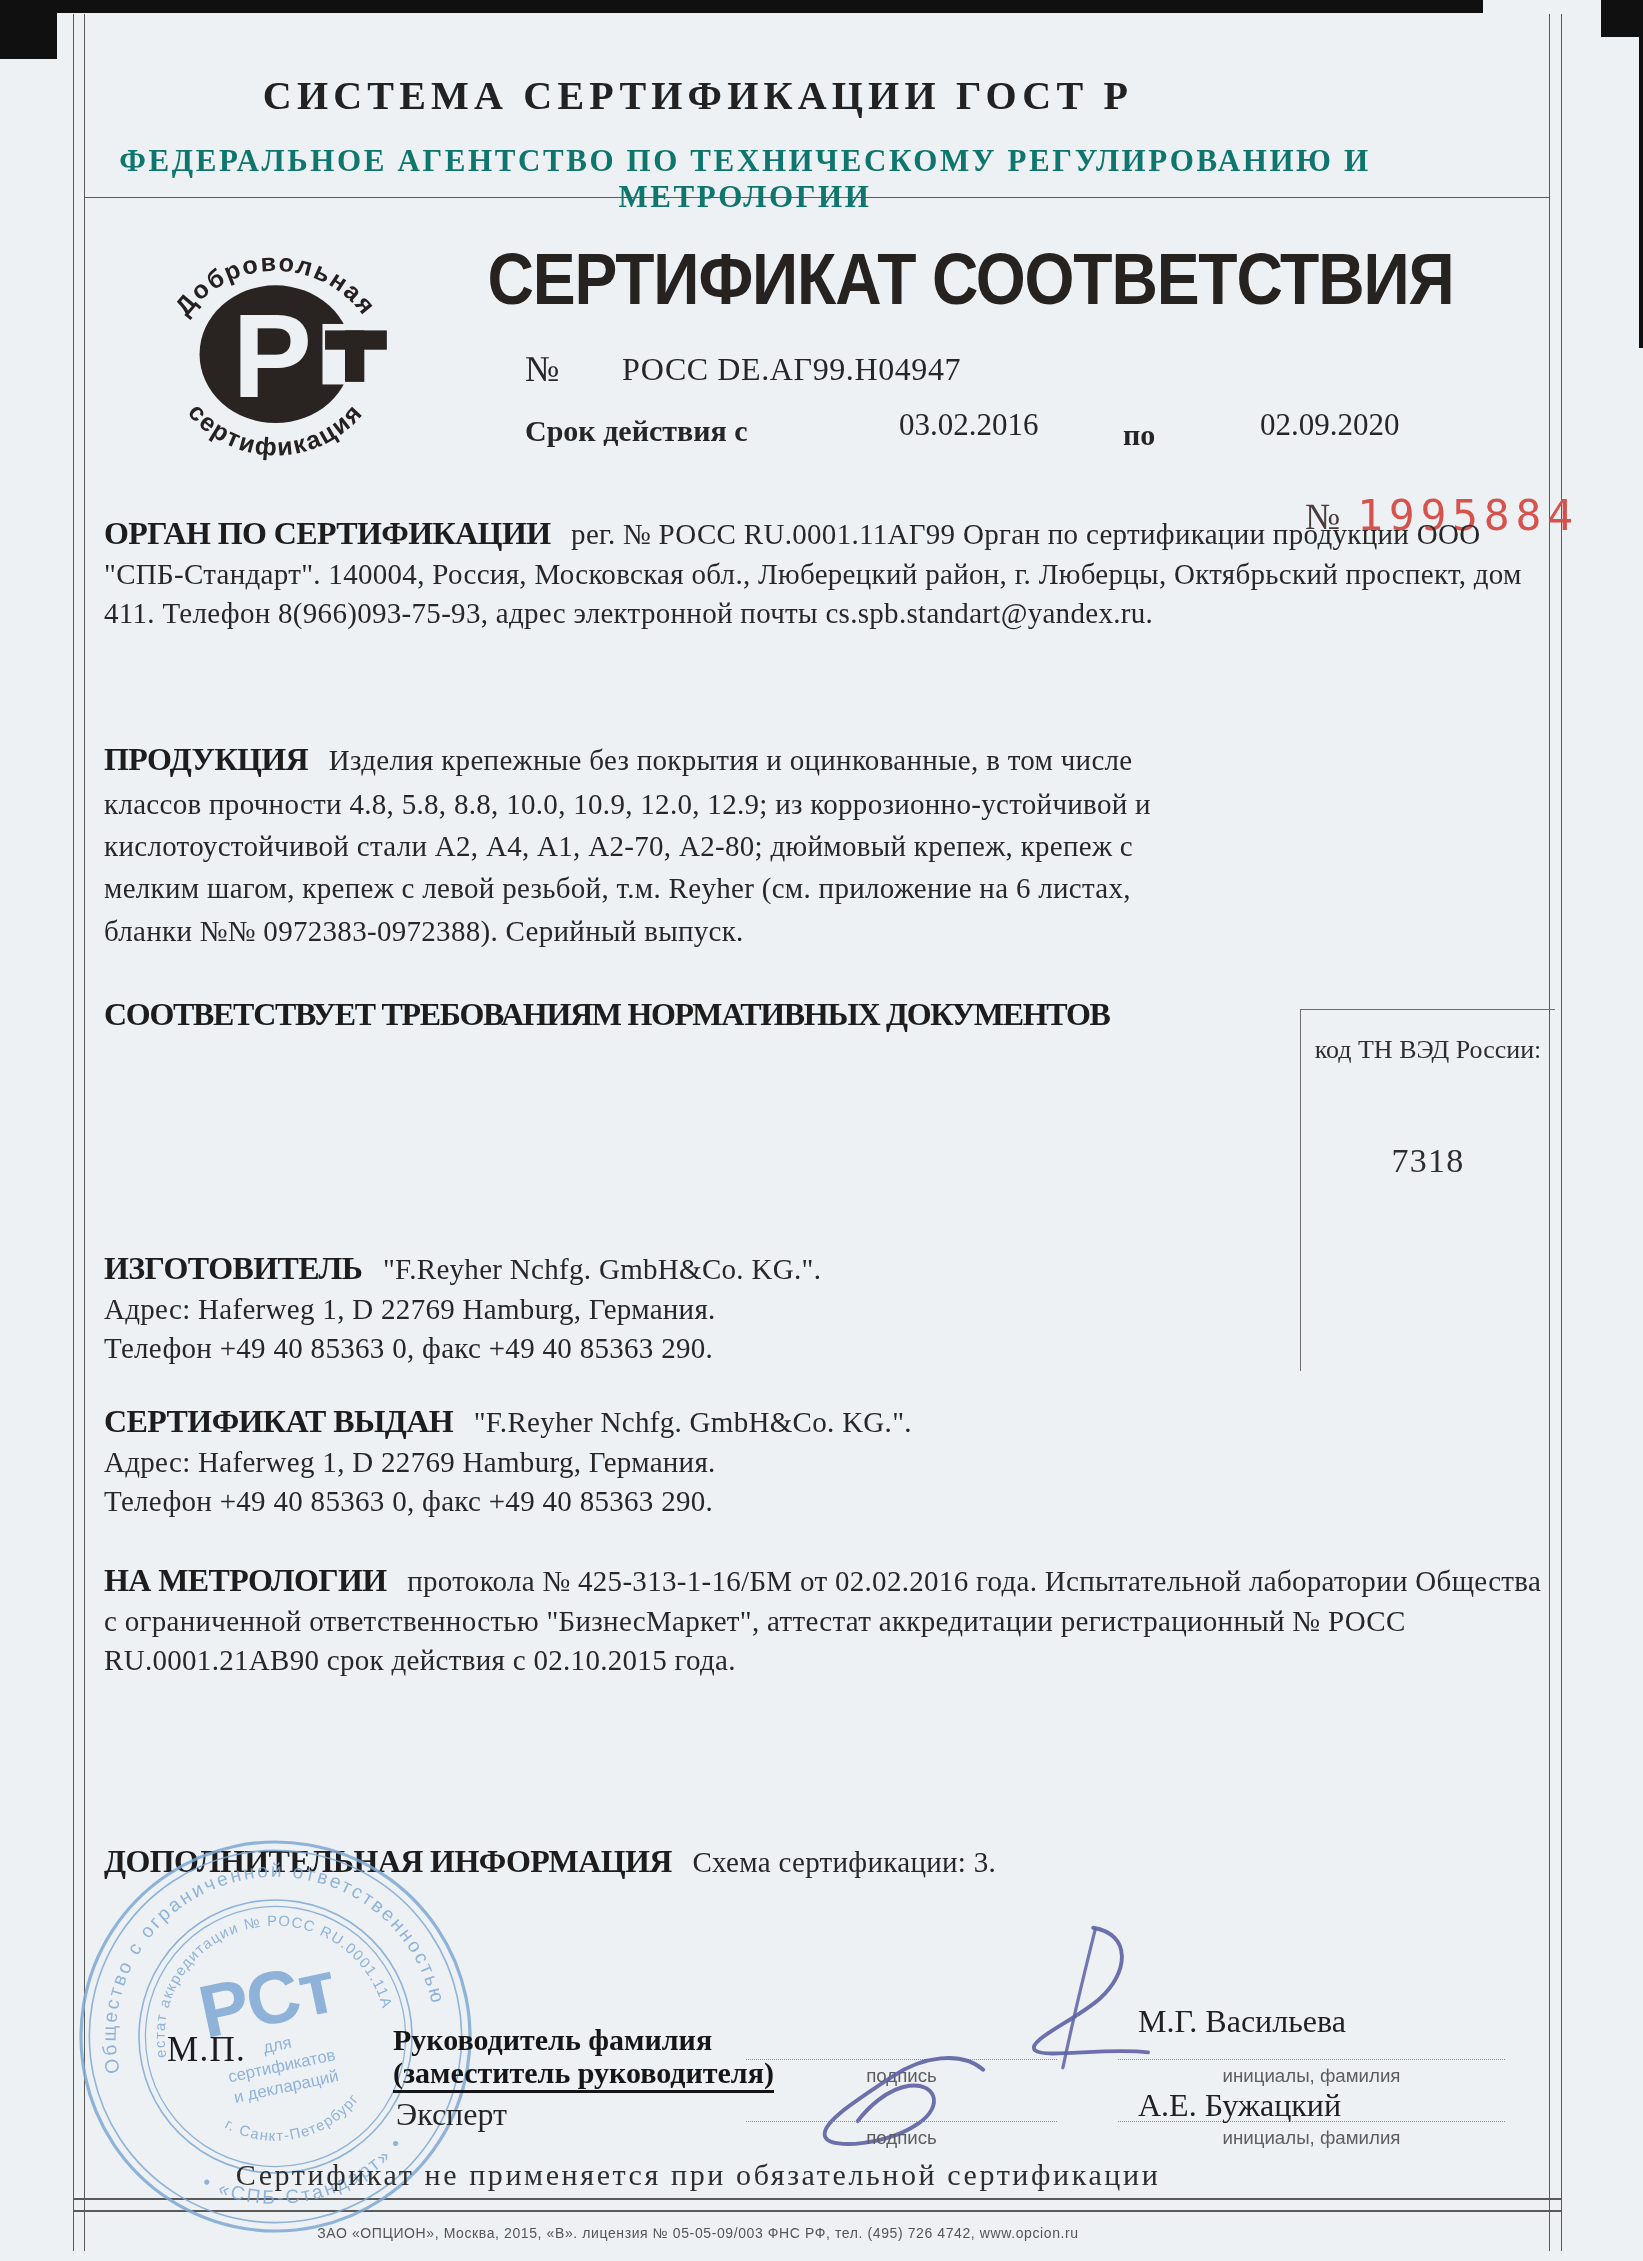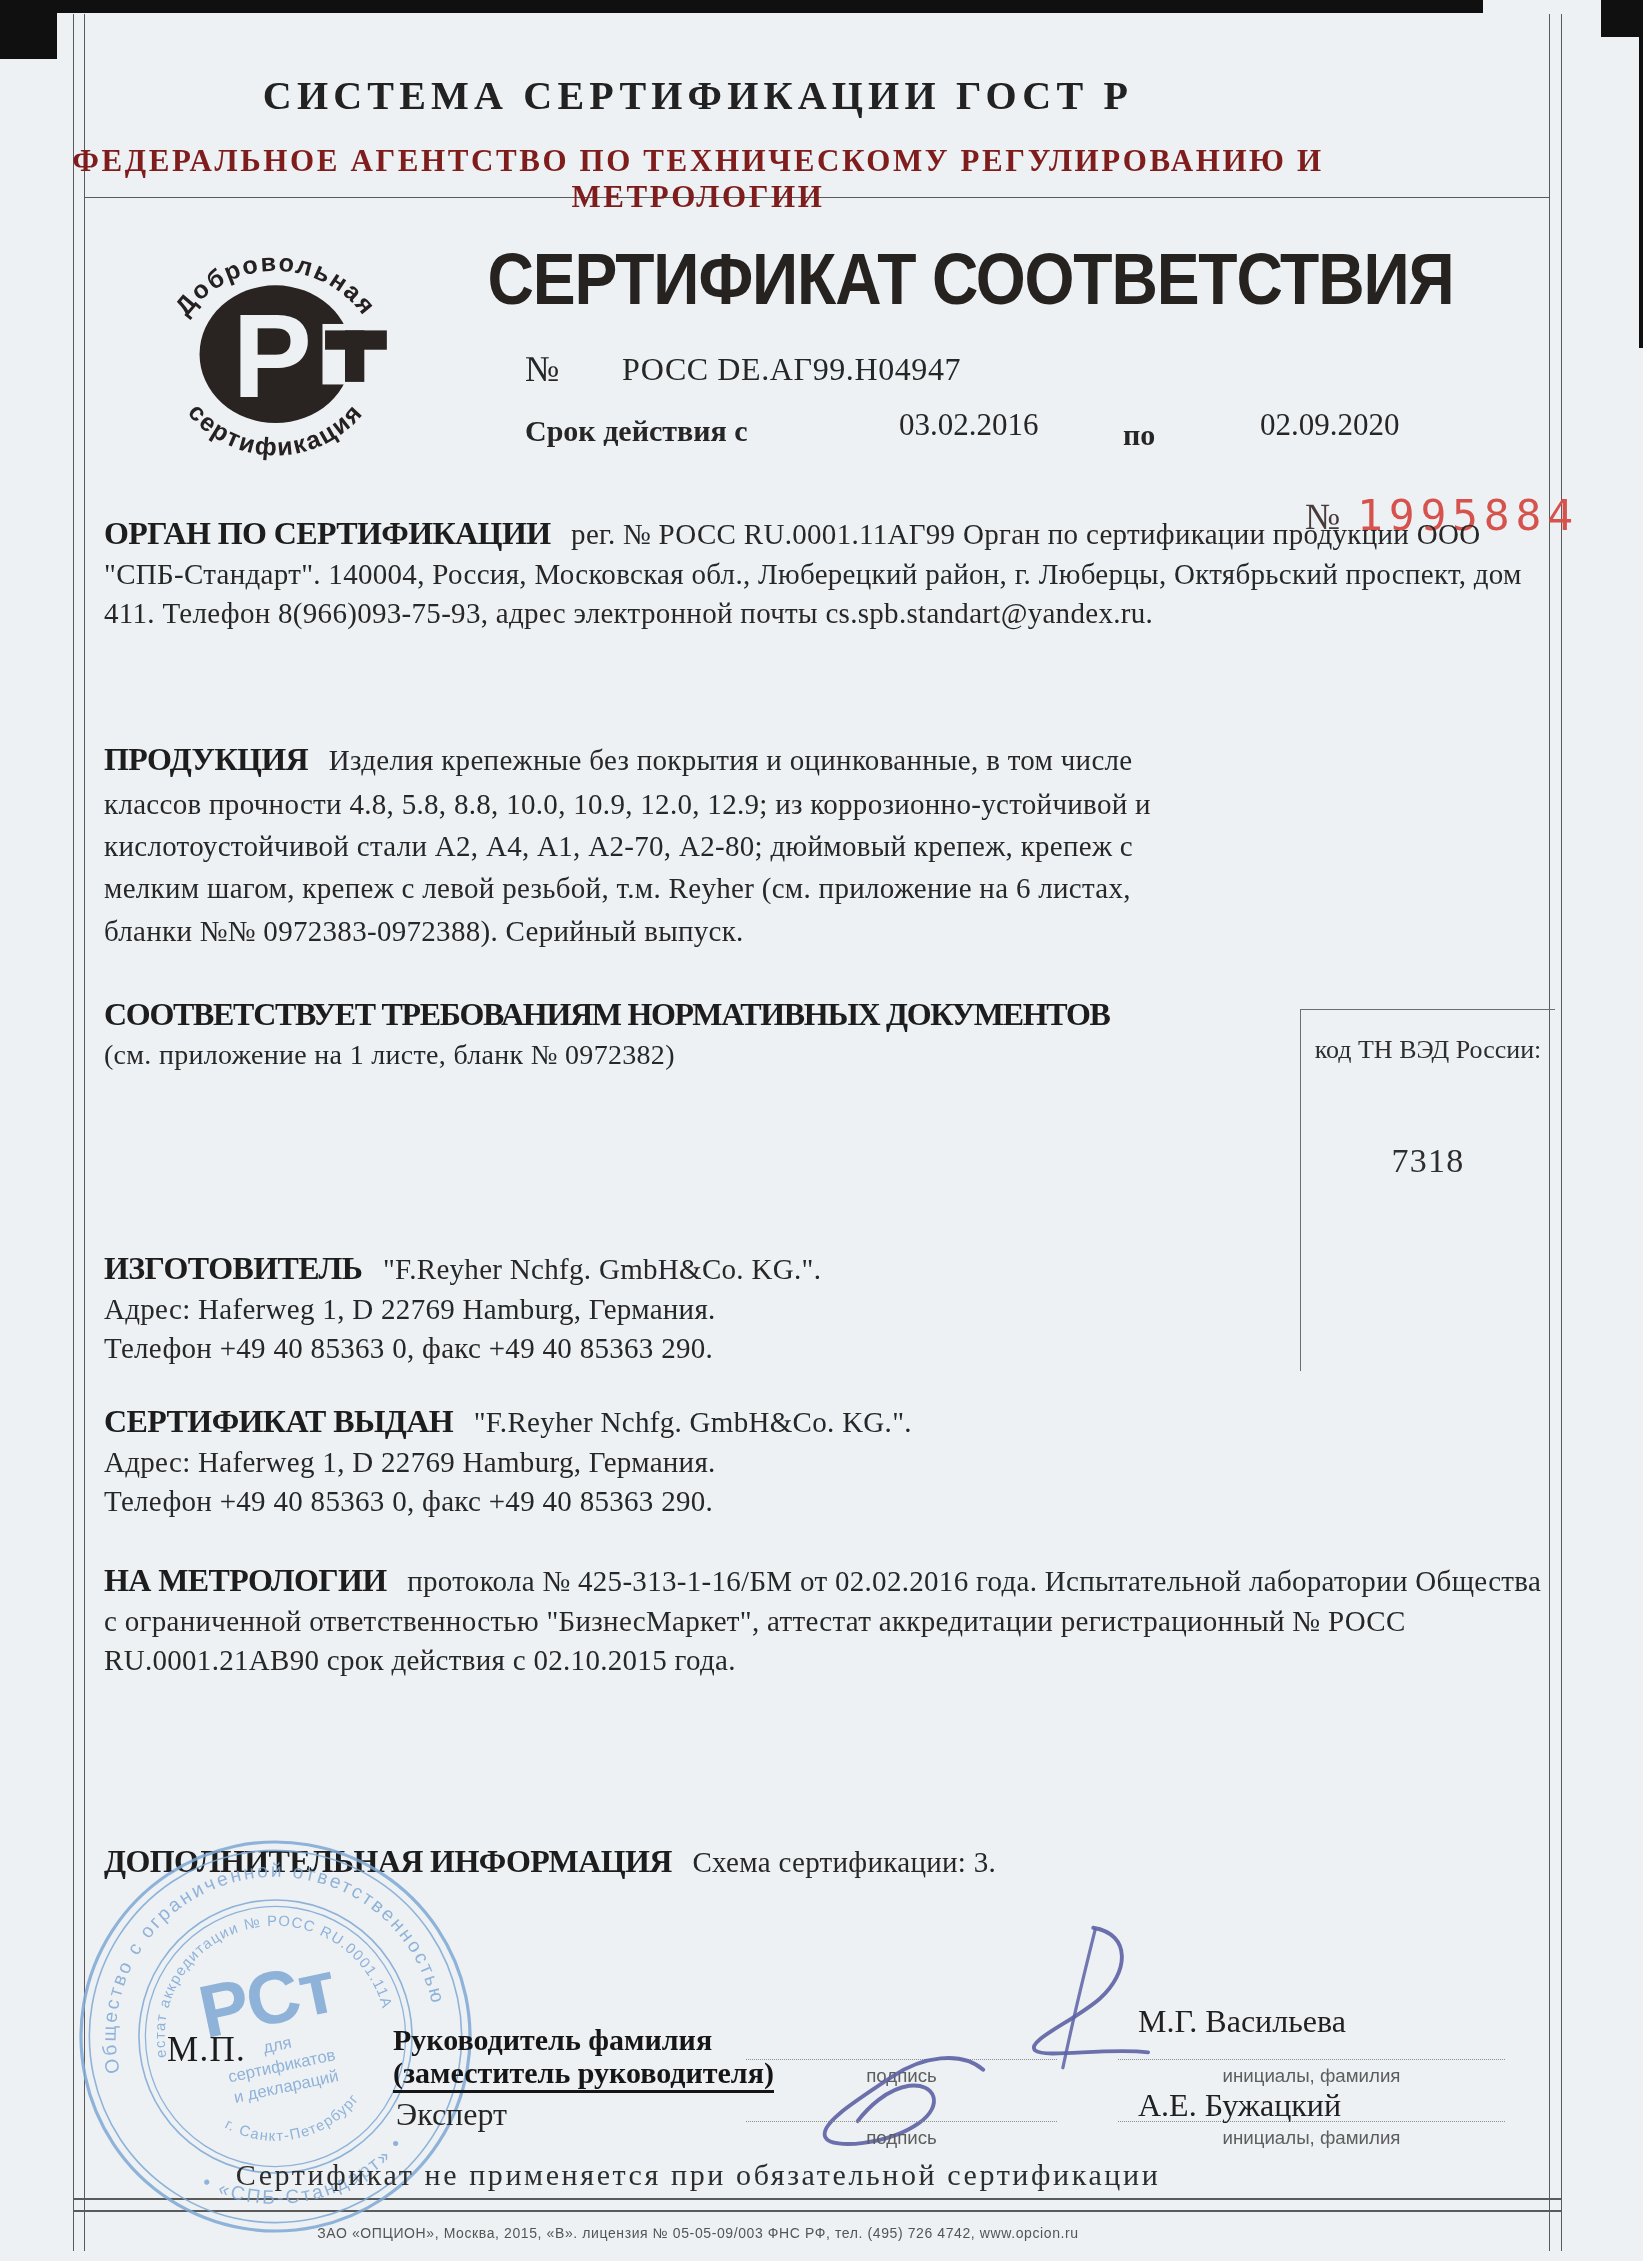--- a/index.html
+++ b/index.html
@@ -6,21 +6,21 @@
   .page{position:relative;width:1644px;height:2261px;background:#edf1f4;overflow:hidden;
         font-family:"Liberation Serif", serif;color:#262626;}
   .abs{position:absolute;}
   .center{width:1396px;left:0;text-align:center;}
   
   .vline{position:absolute;width:1.3px;background:#5a5a5a;}
   .hline{position:absolute;height:1.3px;background:#5a5a5a;}
   .artifact{position:absolute;background:#101010;}
   
   .h1{font-size:40px;font-weight:bold;letter-spacing:5.2px;color:#222;}
-  .h2{font-size:31px;font-weight:bold;letter-spacing:2.6px;color:#7f1d1d;}
+  .h2{font-size:31px;font-weight:bold;letter-spacing:2.6px;color:#0f766e;padding-left:47px;}
   .doc-title{font-size:73px;font-weight:bold;font-family:"Liberation Sans",sans-serif;
              letter-spacing:-1.3px;white-space:nowrap;text-align:center;color:#262220;
              transform:scaleX(0.88);transform-origin:center;}
   
   .sec{position:absolute;font-size:29px;line-height:1.34;color:#272727;letter-spacing:0.3px;}
   .seclabel{font-weight:bold;font-size:32px;letter-spacing:-0.6px;margin-right:20.6px;color:#1d1d1d;}
   .line{display:block;}
   .codebox{position:absolute;border-top:1.3px solid #6e6e6e;border-left:1.3px solid #6e6e6e;
            text-align:center;color:#2e2e2e;}
   .cb-label{font-size:27px;margin-top:19.3px;}
@@ -97,21 +97,20 @@
     <span class="seclabel">ОРГАН ПО СЕРТИФИКАЦИИ</span><span>рег. № РОСС RU.0001.11АГ99 Орган по сертификации продукции ООО "СПБ-Стандарт". 140004, Россия, Московская обл., Люберецкий район, г. Люберцы, Октябрьский проспект, дом 411. Телефон 8(966)093-75-93, адрес электронной почты cs.spb.standart@yandex.ru.</span>
   </div>
 
   <div class="sec" style="left:104px;top:736px;width:1096px;line-height:1.46;">
     <span class="seclabel">ПРОДУКЦИЯ</span><span>Изделия крепежные без покрытия и оцинкованные, в том числе классов прочности 4.8, 5.8, 8.8, 10.0, 10.9, 12.0, 12.9; из коррозионно-устойчивой и кислотоустойчивой стали А2, А4, А1, А2-70, А2-80; дюймовый крепеж, крепеж с мелким шагом, крепеж с левой резьбой, т.м. Reyher (см. приложение на 6 листах, бланки №№ 0972383-0972388). Серийный выпуск.</span>
   </div>
 
 
   <div class="sec" style="left:104px;top:993px;width:1160px;">
     <span class="seclabel" style="letter-spacing:-1.3px;">СООТВЕТСТВУЕТ ТРЕБОВАНИЯМ НОРМАТИВНЫХ ДОКУМЕНТОВ</span>
-    <span class="line" style="font-size:28px;">(см. приложение на 1 листе, бланк № 0972382)</span>
   </div>
 
   <div class="codebox" style="left:1300px;top:1009px;width:254px;height:361px;">
     <div class="cb-label" style="font-size:26px;margin-top:24.5px;">код ТН ВЭД России:</div>
     <div class="cb-value" style="margin-top:77px;">7318</div>
   </div>
 
   <div class="sec" style="left:104px;top:1247px;width:1386px;">
     <div><span class="seclabel">ИЗГОТОВИТЕЛЬ</span><span>"F.Reyher Nchfg. GmbH&amp;Co. KG.".</span></div>
     <span class="line">Адрес: Haferweg 1, D 22769 Hamburg, Германия.</span>

